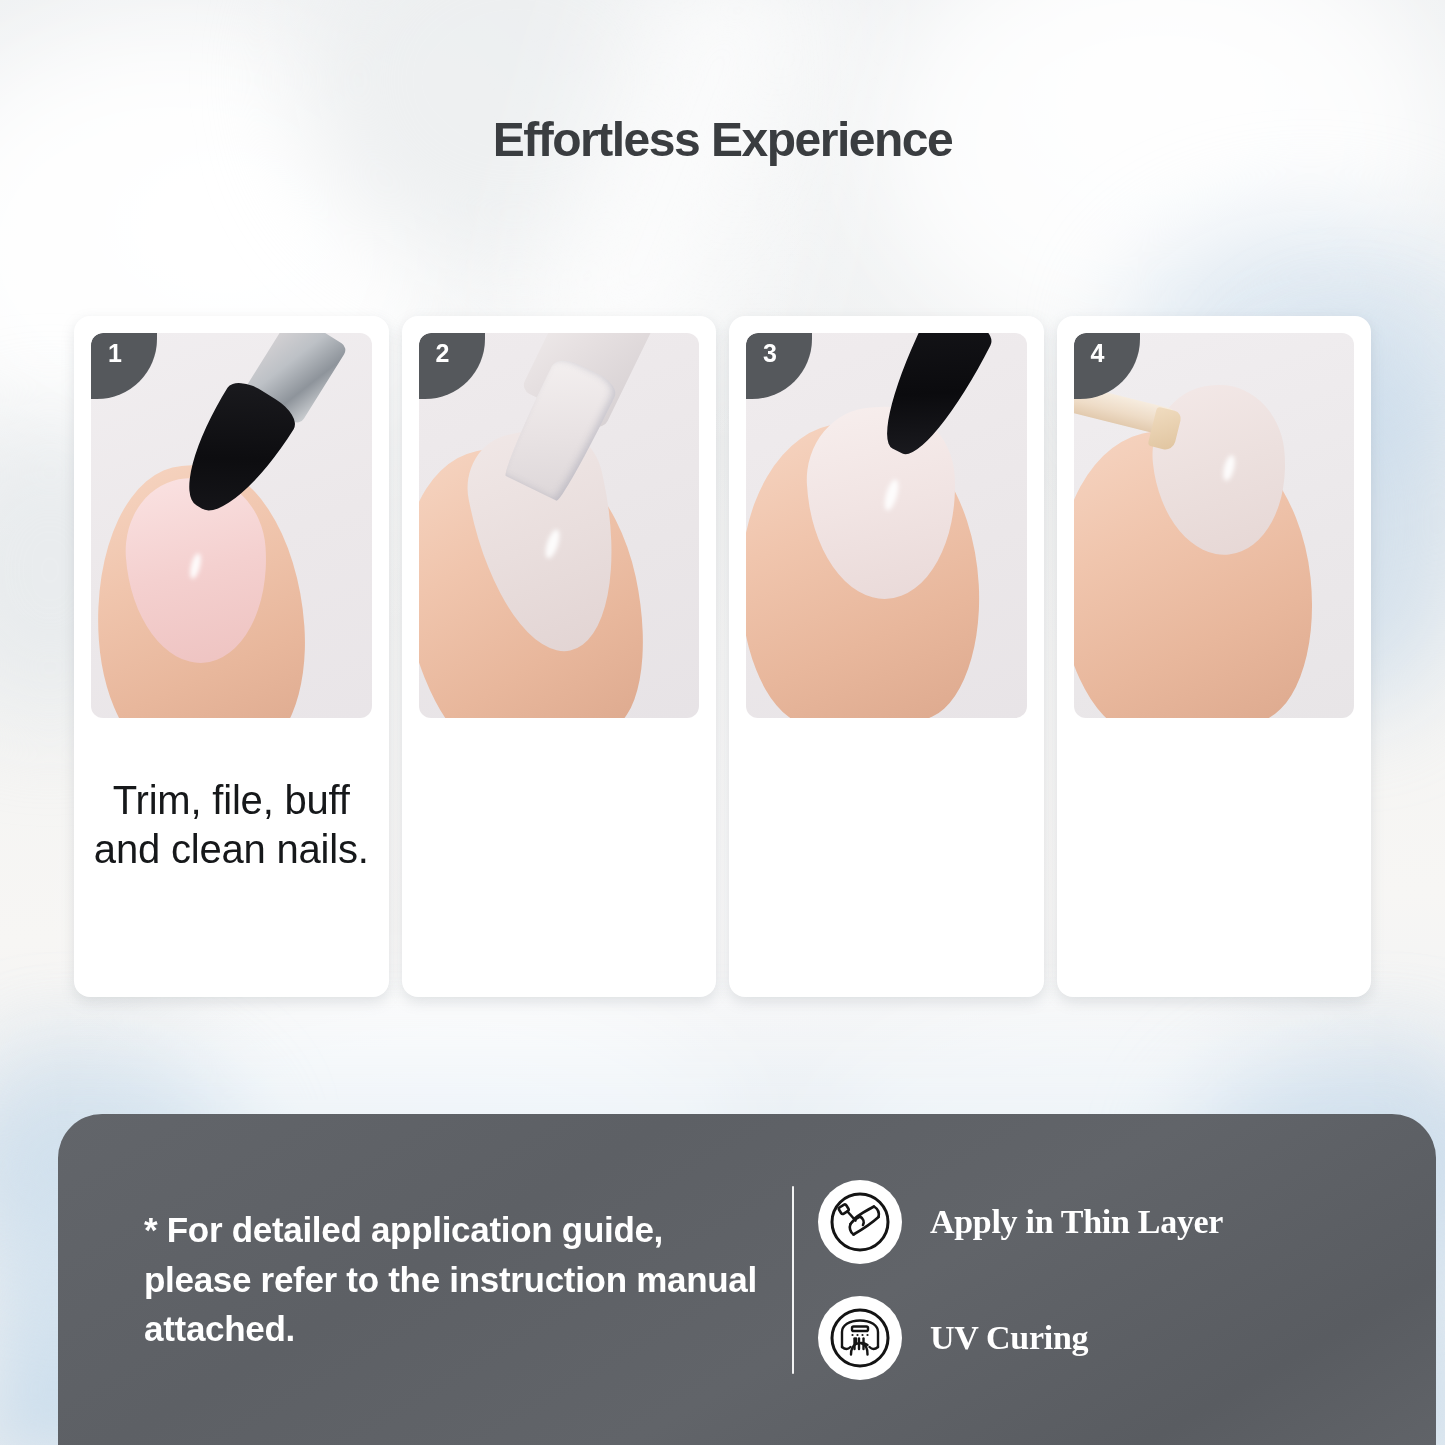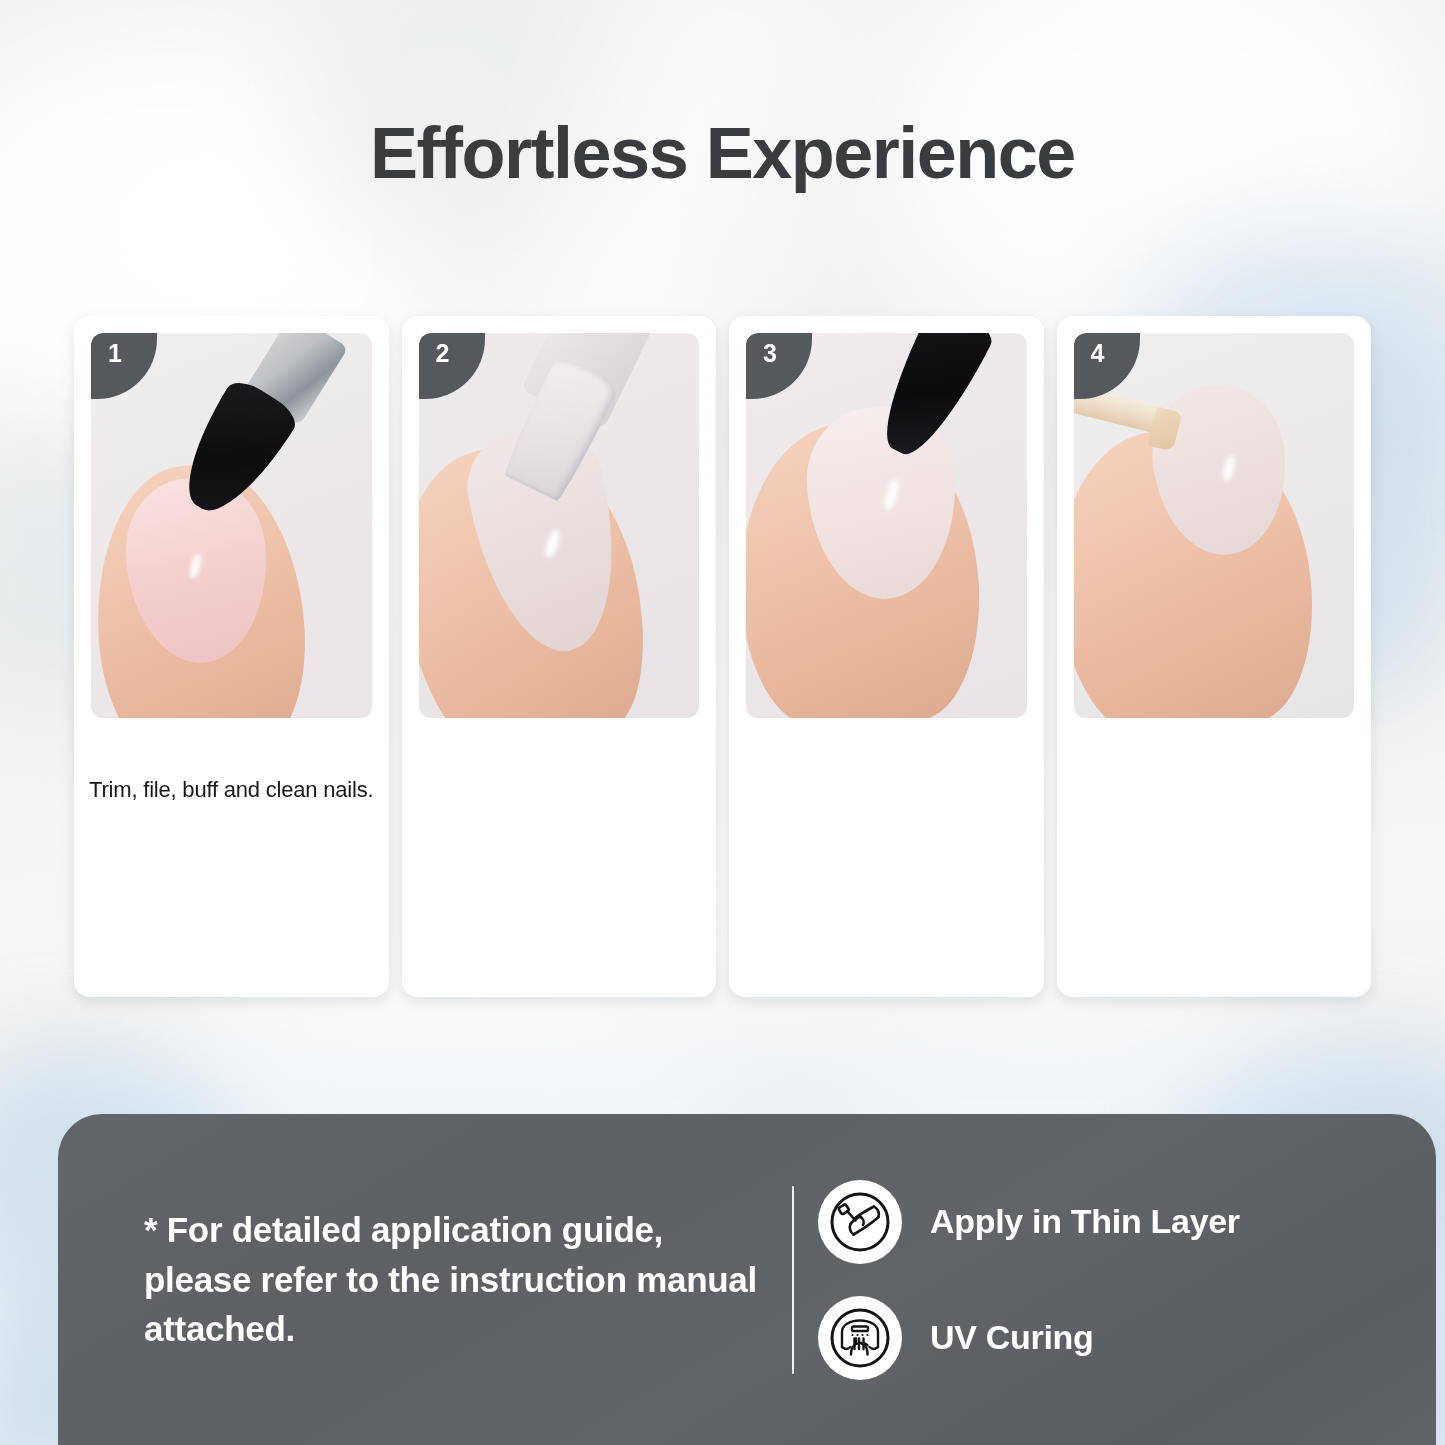--- a/index.html
+++ b/index.html
@@ -66,21 +66,21 @@
   
   .page { position: relative; z-index: 1; width: 1445px; height: 1445px; }
 
   
   .page-title {
     position: absolute;
     top: 112px;
     left: 0;
     width: 100%;
     text-align: center;
-    font-size: 72px;
+    font-size: 48px;
     font-weight: bold;
     letter-spacing: -1.5px;
     color: #3a3d40;
     line-height: 1.15;
   }
 
   
   .steps {
     position: absolute;
     top: 316px;
@@ -128,21 +128,21 @@
     line-height: 1;
   }
 
   .card-caption {
     flex: 1;
     display: flex;
     align-items: flex-start;
     justify-content: center;
     padding: 58px 14px 0 14px;
     text-align: center;
-    font-size: 22px;
+    font-size: 40px;
     line-height: 1.23;
     color: #16181a;
     letter-spacing: -0.2px;
   }
   .card-caption.tight { padding-top: 42px; }
 
   
   .photo-scene { position: absolute; inset: 0; }
 
   .finger {
@@ -256,20 +256,21 @@
     background: #ffffff;
     border-radius: 2px;
     opacity: 0.92;
     margin-left: 10px;
   }
   .panel-features {
     flex: 1;
     display: flex;
     flex-direction: column;
     gap: 32px;
+    font-family: Liberation Serif, serif;
   }
   .feature-row { display: flex; align-items: center; gap: 28px; }
   .feature-icon {
     width: 84px; height: 84px;
     border-radius: 50%;
     background: #ffffff;
     display: flex; align-items: center; justify-content: center;
     flex: 0 0 auto;
   }
   .feature-icon svg { display: block; }

